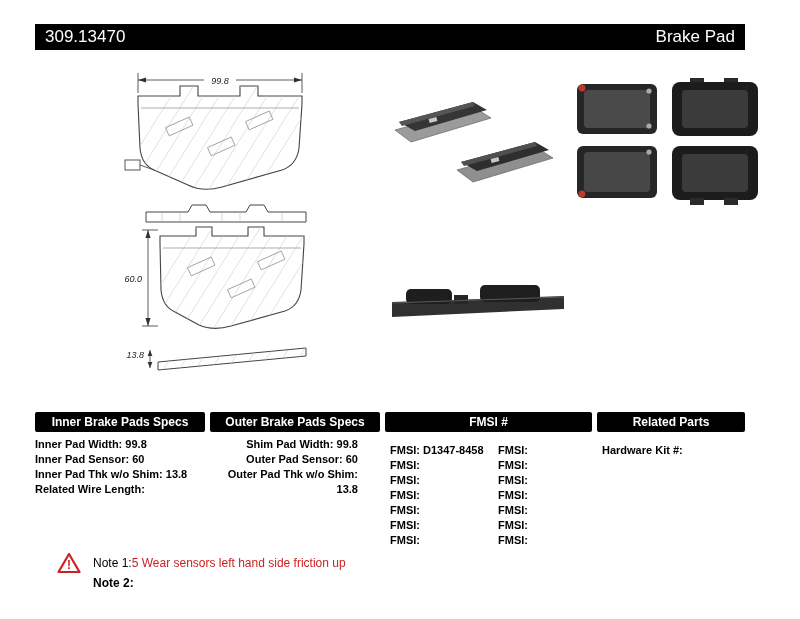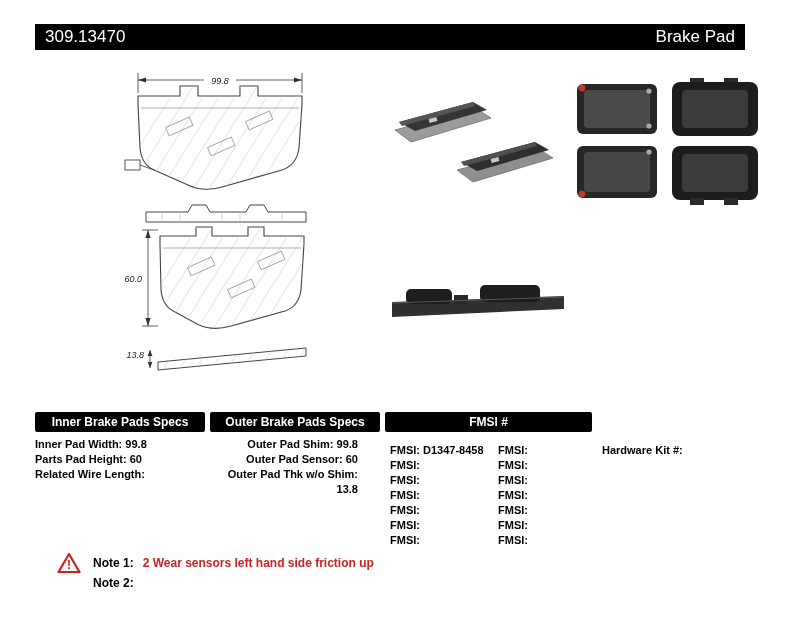--- a/index.html
+++ b/index.html
@@ -26,22 +26,22 @@
   .rows{position:absolute;top:437px;font-size:11px;font-weight:bold;line-height:15px;}
   #rows-inner{left:35px;width:168px;text-align:left;}
   #rows-outer{left:210px;width:148px;text-align:right;}
   #rows-fmsi{left:390px;width:200px;margin-top:6px;}
   #rows-related{left:602px;width:143px;margin-top:6px;}
   .fmsi-row{display:flex;}
   .fmsi-left{width:108px;}
   .fmsi-right{flex:1;}
   
   .warn-icon{position:absolute;left:57px;top:552px;}
-  .note1{position:absolute;left:93px;top:556px;font-size:12px;font-weight:bold;
-         display:flex;gap:9px;white-space:nowrap;}
+  .note1{position:absolute;left:93px;top:556px;font-size:12px;font-weight:normal;
+         display:flex;white-space:nowrap;}
   .note2{position:absolute;left:93px;top:576px;font-size:12px;font-weight:bold;}
   .red{color:#cc2222;}
   .dim-text{font-size:9px;font-style:italic;fill:#222;}
   svg{display:block;}
 </style>
 </head>
 <body>
 
 <div class="page">
 
@@ -215,29 +215,33 @@
 
   <div class="col-header" id="h-inner">
     <span>Inner Brake Pads Specs</span>
   </div>
   <div class="col-header" id="h-fmsi">
     <span>FMSI #</span>
   </div>
   <div class="col-header" id="h-outer">
     <span>Outer Brake Pads Specs</span>
   </div>
+  <div class="col-header" id="h-related">
+    <span>Related Parts</span>
+  </div>
 
   <div class="rows" id="rows-inner">
     <div class="spec-row"><span>Inner Pad Width:</span> <span>99.8</span></div>
-    <div class="spec-row"><span>Parts Pad Height:</span> <span>60</span></div>
+    <div class="spec-row"><span>Inner Pad Sensor:</span> <span>60</span></div>
+    <div class="spec-row"><span>Inner Pad Thk w/o Shim:</span> <span>13.8</span></div>
     <div class="spec-row"><span>Related Wire Length:</span> <span></span></div>
   </div>
 
   <div class="rows" id="rows-outer">
-    <div class="spec-row"><span>Outer Pad Shim:</span> <span>99.8</span></div>
+    <div class="spec-row"><span>Shim Pad Width:</span> <span>99.8</span></div>
     <div class="spec-row"><span>Outer Pad Sensor:</span> <span>60</span></div>
     <div class="spec-row"><span>Outer Pad Thk w/o Shim:</span> <span>13.8</span></div>
   </div>
 
   <div class="rows" id="rows-fmsi">
     <div class="fmsi-row">
       <div class="fmsi-left"><span>FMSI:</span> <span>D1347-8458</span></div>
       <div class="fmsi-right"><span>FMSI:</span> <span></span></div>
     </div>
     <div class="fmsi-row">
@@ -269,20 +273,20 @@
   <div class="rows" id="rows-related">
     <div class="spec-row"><span>Hardware Kit #:</span> <span></span></div>
   </div>
 
   <svg class="warn-icon" width="24" height="22" viewBox="0 0 24 22">
     <polygon points="12,2 22.5,20 1.5,20" fill="#ffffff" stroke="#cc2222" stroke-width="2.2" stroke-linejoin="round"></polygon>
     <text x="12" y="17" text-anchor="middle" font-size="12" font-weight="bold" fill="#cc2222" font-family="Liberation Sans, sans-serif">!</text>
   </svg>
   <div class="note1">
     <span>Note 1:</span>
-    <span class="red">2 Wear sensors left hand side friction up</span>
+    <span class="red">5 Wear sensors left hand side friction up</span>
   </div>
   <div class="note2">
     <span>Note 2:</span>
     <span class="red"></span>
   </div>
 
 </div>
 
 </body></html>

